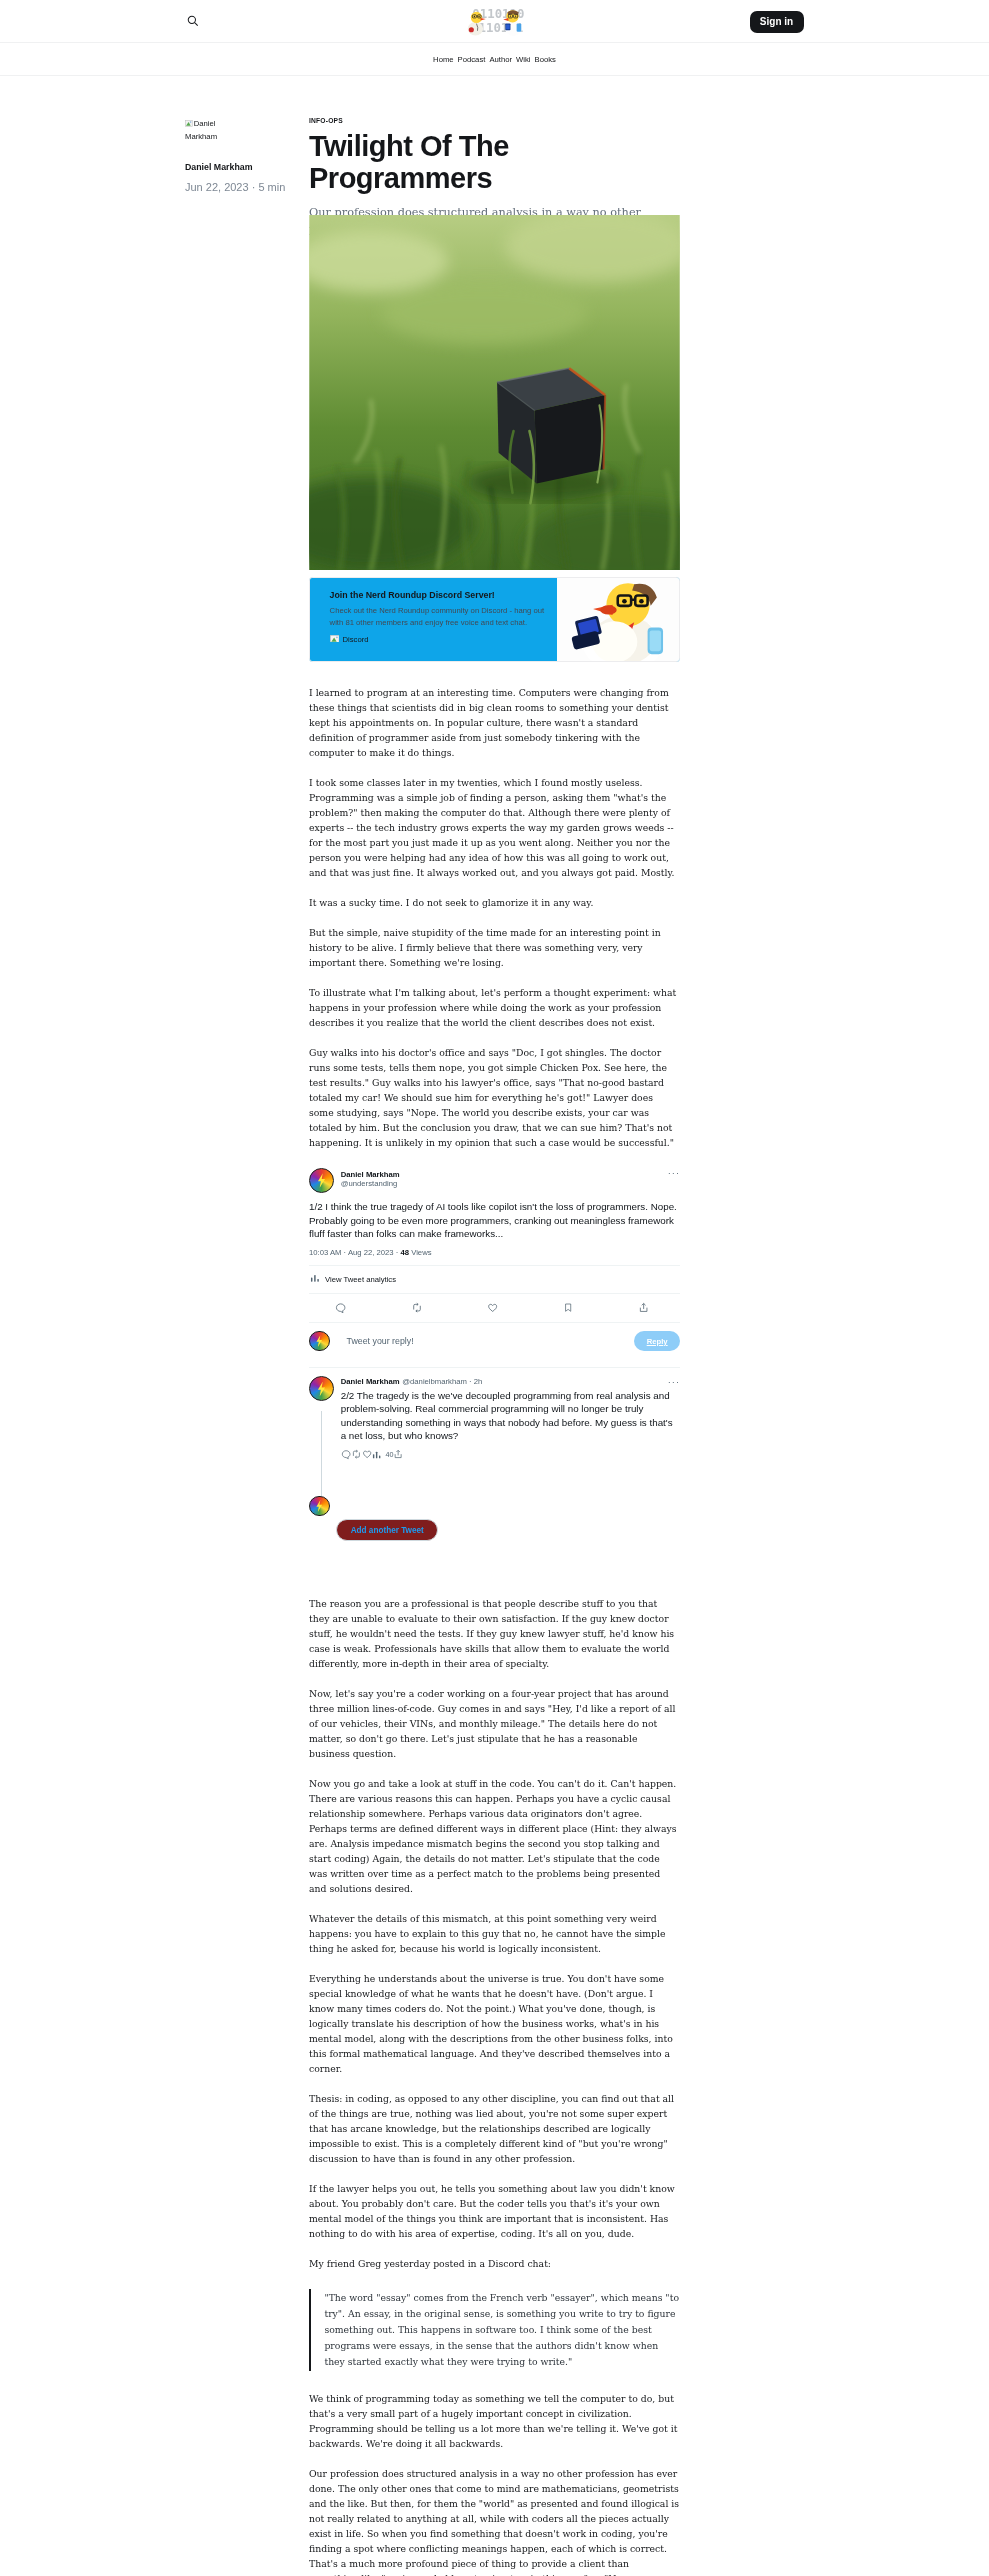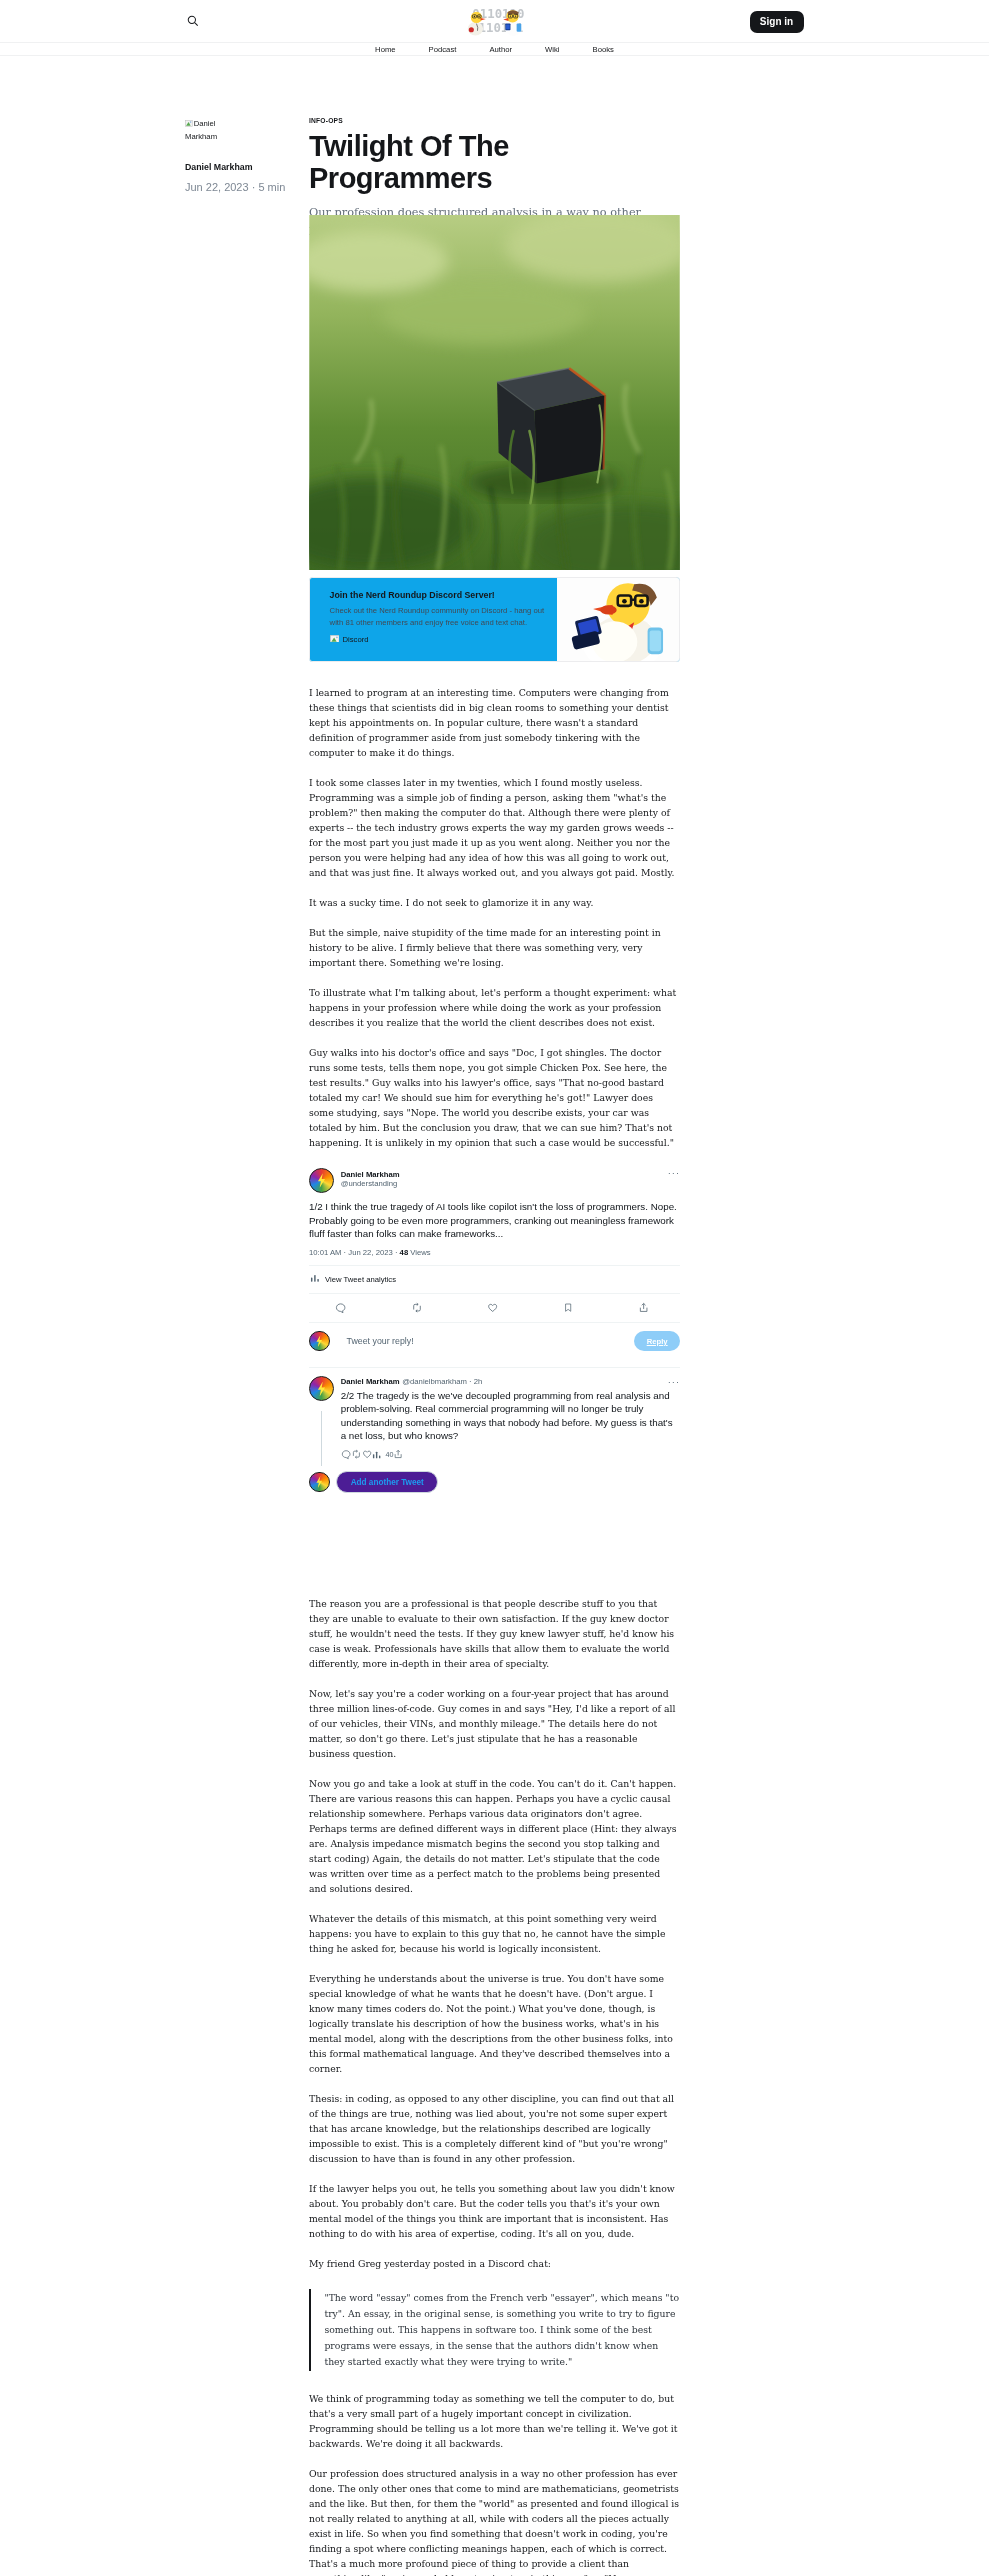--- a/index.html
+++ b/index.html
@@ -10,22 +10,22 @@
     -webkit-font-smoothing:antialiased;
   }
 
   
   .site-header { position:absolute; top:0; left:0; right:0; height:42px; background:#fff; }
   .site-header .inner { width:618px; height:100%; margin:0 auto; position:relative; display:flex; align-items:center; }
   .search-btn { position:absolute; left:0; top:14.4px; width:13.4px; height:13.4px; cursor:pointer; }
   .logo { position:absolute; left:50%; top:4.1px; transform:translateX(-50%); cursor:pointer; }
   .signin-btn { position:absolute; right:0; top:11.3px; background:#15171a; color:#fff; border:none;
     border-radius:7px; padding:5.2px 10.3px; font-size:10px; font-weight:700; cursor:pointer; font-family:inherit; }
-  .site-nav { position:absolute; top:42px; left:0; right:0; height:14px; border-top:0.5px solid #f0f1f2; border-bottom:0.5px solid #f0f1f2;
-    display:flex; align-items:center; justify-content:center; gap:33px; }
+  .site-nav { position:absolute; top:42px; left:0; right:0; height:34px; border-top:0.5px solid #f0f1f2; border-bottom:0.5px solid #f0f1f2;
+    display:flex; align-items:center; justify-content:center; gap:4px; }
   .site-nav a { font-size:7.7px; color:#15171a; text-decoration:none; cursor:pointer; }
 
   
   .article-head { position:absolute; top:116px; left:185px; width:618px; }
   .side-col { position:absolute; left:0; top:1.5px; width:103px; }
   .back-link { display:block; width:44px; font-size:7.7px; line-height:12.4px; color:#15171a; cursor:pointer; word-break:break-word; }
   .back-link .bi { vertical-align:-1px; margin-right:1px; }
   .author-block { margin-top:18.5px; }
   .author-name { font-size:8.8px; font-weight:700; cursor:pointer; }
   .post-date { margin-top:9px; font-size:11px; color:#7e8894; }
@@ -80,22 +80,22 @@
     padding:5.7px 12.4px; font-size:7.7px; font-weight:700; cursor:pointer; font-family:inherit;text-decoration:underline; }
   .tweet2 { position:relative; padding-top:8.2px; }
   .thread-line { position:absolute; left:12px; top:43px; bottom:27px; width:1px; background:#cfd9de; }
   .t2-content { margin-left:6.7px; flex:1; padding-top:1px; }
   .t2-nameline { font-size:7.7px; display:flex; }
   .t2-nameline .tw-handle { margin-left:2.6px; }
   .t2-text { margin-top:1.5px; font-size:9.8px; line-height:13.4px; }
   .t2-actions { display:flex; margin-top:6.7px; padding-right:41px; }
   .t2-actions .ic { cursor:pointer; display:flex; align-items:center; gap:4.1px; color:#536471; font-size:7.2px; }
   .add-tweet-row { display:flex; align-items:center; margin-top:11.3px; }
-  .add-tweet-btn { margin-left:6.7px; border:0.5px solid #cfd9de; background:#4c1d95; color:#1d9bf0;
-    border-radius:515px; padding:5.7px 13.4px; font-size:8.2px; font-weight:700; cursor:pointer; font-family:inherit; }
+  .add-tweet-btn { margin-left:6.7px; border:0.5px solid #cfd9de; background:#7f1d1d; color:#1d9bf0;
+    border-radius:515px; padding:5.7px 13.4px; font-size:8.2px; font-weight:700; cursor:pointer; font-family:inherit;margin-top:48px; }
 </style>
 </head>
 <body>
 
 <header class="site-header">
   <div class="inner">
     <span class="search-btn">
       <svg width="13.4" height="13.4" viewBox="0 0 24 24" fill="none" stroke="#15171a" stroke-width="1.8">
         <circle cx="10.5" cy="10.5" r="6.5"></circle>
           <line x1="15.5" y1="15.5" x2="21" y2="21"></line>
@@ -275,21 +275,21 @@
         <span class="bolt"></span>
       </span>
     <span class="tw-names">
       <div class="tw-name">Daniel Markham</div>
       <div class="tw-handle">@understanding</div>
     </span>
     <span class="tw-dots">···</span>
   </div>
   <div class="tw-text">1/2 I think the true tragedy of AI tools like copilot isn't the loss of programmers. Nope. Probably going to be even more programmers, cranking out meaningless framework fluff faster than folks can make frameworks...</div>
   <div class="tw-meta">
-    <span>10:01 AM · Jun 22, 2023 ·</span>
+    <span>10:03 AM · Aug 22, 2023 ·</span>
     <b>48</b>
     <span>Views</span>
   </div>
   <hr class="tw-divider">
   <div class="tw-analytics">
     <span><svg width="9.8" height="9.8" viewBox="0 0 20 20" fill="#536471">
           <rect x="2" y="9" width="3" height="9" rx="1"></rect>
           <rect x="8.5" y="4" width="3" height="14" rx="1"></rect>
           <rect x="15" y="12" width="3" height="6" rx="1"></rect>
         </svg></span>

